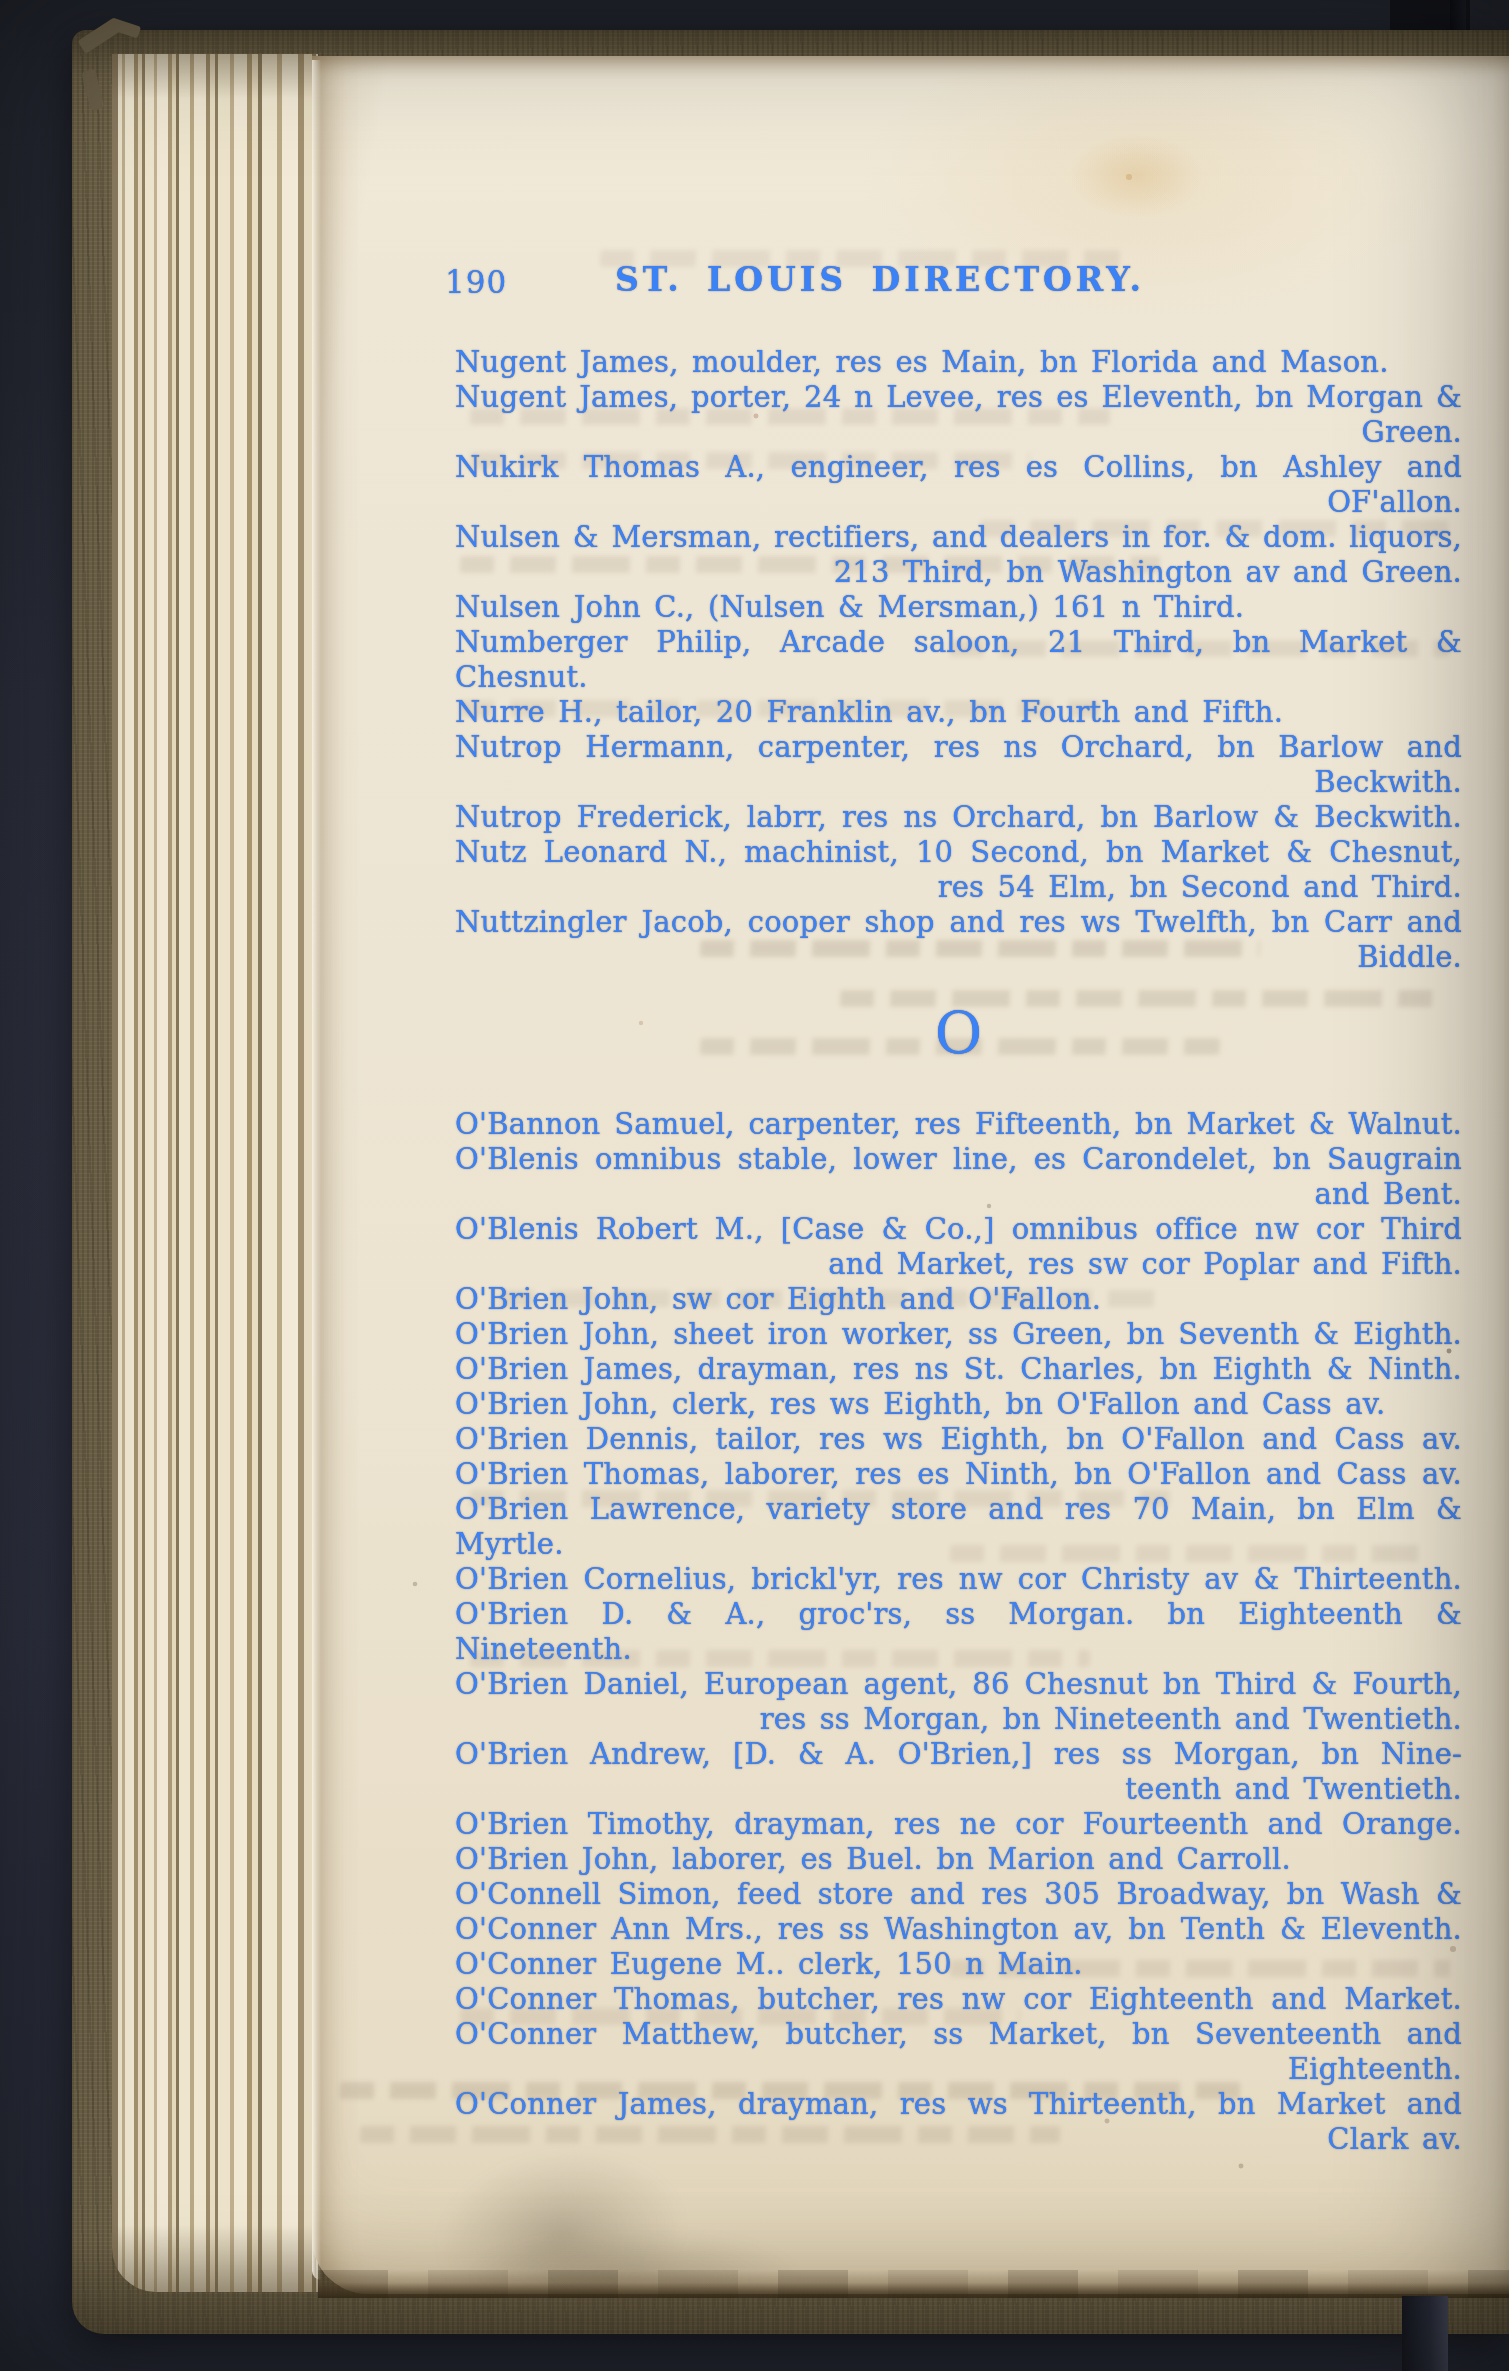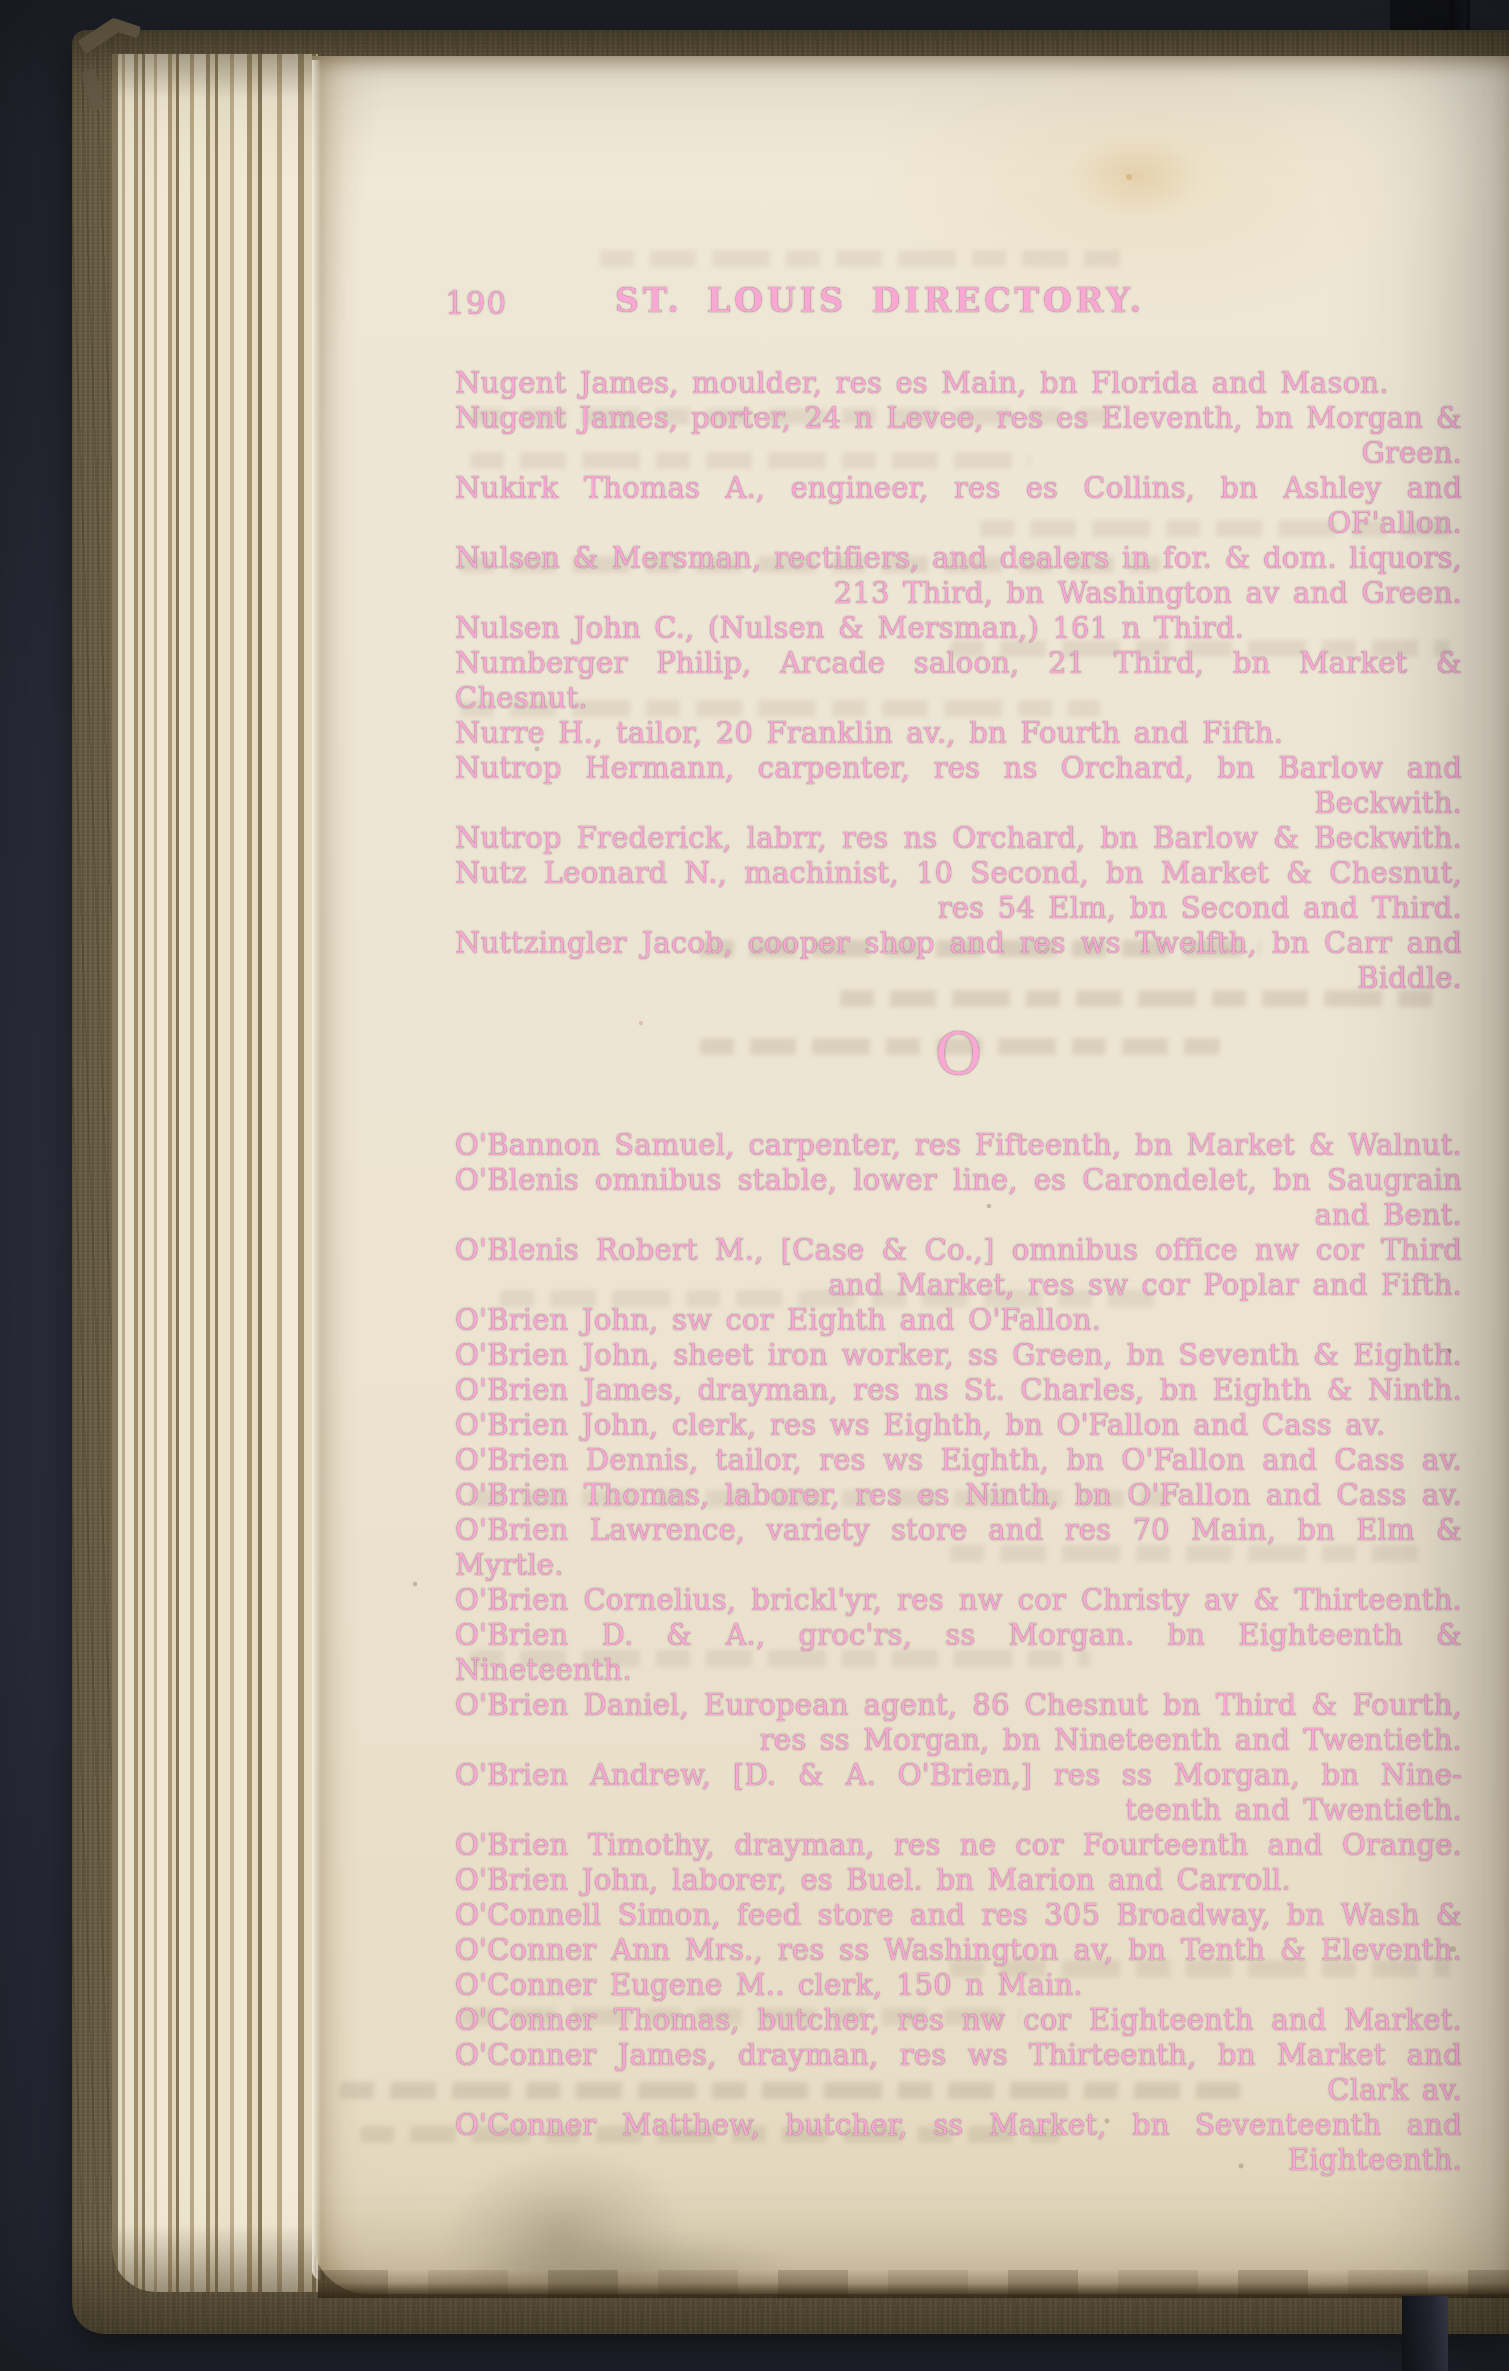--- a/index.html
+++ b/index.html
@@ -101,22 +101,22 @@
       1106px 2120px 0 1.5px rgba(100,80,60,.28),
       640px 1022px 0 1.2px rgba(140,80,50,.22),
       536px 748px 0 1.5px rgba(100,80,60,.25),
       1240px 2165px 0 1.5px rgba(110,85,55,.3);}
 
   
   .ghost{position:absolute;height:17px;filter:blur(2.4px);border-radius:3px;transform:skewX(-2deg);
     background:repeating-linear-gradient(90deg,#6d5847 0 34px,rgba(0,0,0,0) 34px 50px,#6d5847 50px 96px,rgba(0,0,0,0) 96px 112px,#6d5847 112px 170px,rgba(0,0,0,0) 170px 186px);}
 
   
-  .content{position:absolute;left:455px;top:258px;width:1007px;color:#f9a8d4;
-    text-shadow:0 0 1px rgba(66,54,62,.70), 0 0 2.5px rgba(66,54,62,.22);margin-top:21px;}
+  .content{position:absolute;left:455px;top:258px;width:1007px;color:#3b82f6;
+    text-shadow:0 0 1px rgba(66,54,62,.70), 0 0 2.5px rgba(66,54,62,.22);}
   .page-header{position:relative;height:46px;}
   .page-number{position:absolute;left:-10px;top:6px;font-size:31px;letter-spacing:1px;}
   .page-title{position:absolute;left:160px;top:2px;font-size:33px;letter-spacing:4px;word-spacing:9px;font-weight:bold;}
   .entries{margin-top:41px;}
   .line{font-size:29px;line-height:35px;white-space:nowrap;letter-spacing:.2px;word-spacing:4px;}
   .line.just{white-space:normal;text-align:justify;text-align-last:justify;text-justify:inter-word;word-spacing:3px;}
   .line.cont{padding-left:66px;text-align:right;}
   .section-letter{font-size:58px;line-height:60px;text-align:center;margin:28px 0 44px 0;}
 </style>
 </head>
@@ -268,26 +268,26 @@
           <div class="entry">
             <div class="line just">O'Conner Ann Mrs., res ss Washington av, bn Tenth &amp; Eleventh.</div>
           </div>
           <div class="entry">
             <div class="line">O'Conner Eugene M.. clerk, 150 n Main.</div>
           </div>
           <div class="entry">
             <div class="line just">O'Conner Thomas, butcher, res nw cor Eighteenth and Market.</div>
           </div>
           <div class="entry">
+            <div class="line just">O'Conner Matthew, butcher, ss Market, bn Seventeenth and</div>
+            <div class="line cont">Eighteenth.</div>
+          </div>
+          <div class="entry">
             <div class="line just">O'Conner James, drayman, res ws Thirteenth, bn Market and</div>
             <div class="line cont">Clark av.</div>
-          </div>
-          <div class="entry">
-            <div class="line just">O'Conner Matthew, butcher, ss Market, bn Seventeenth and</div>
-            <div class="line cont">Eighteenth.</div>
           </div>
         </div>
       </div>
   </div>
 
   <div class="obj-bottom-right"></div>
   <div class="backdrop-vignette"></div>
 </div>
 
 </body></html>

